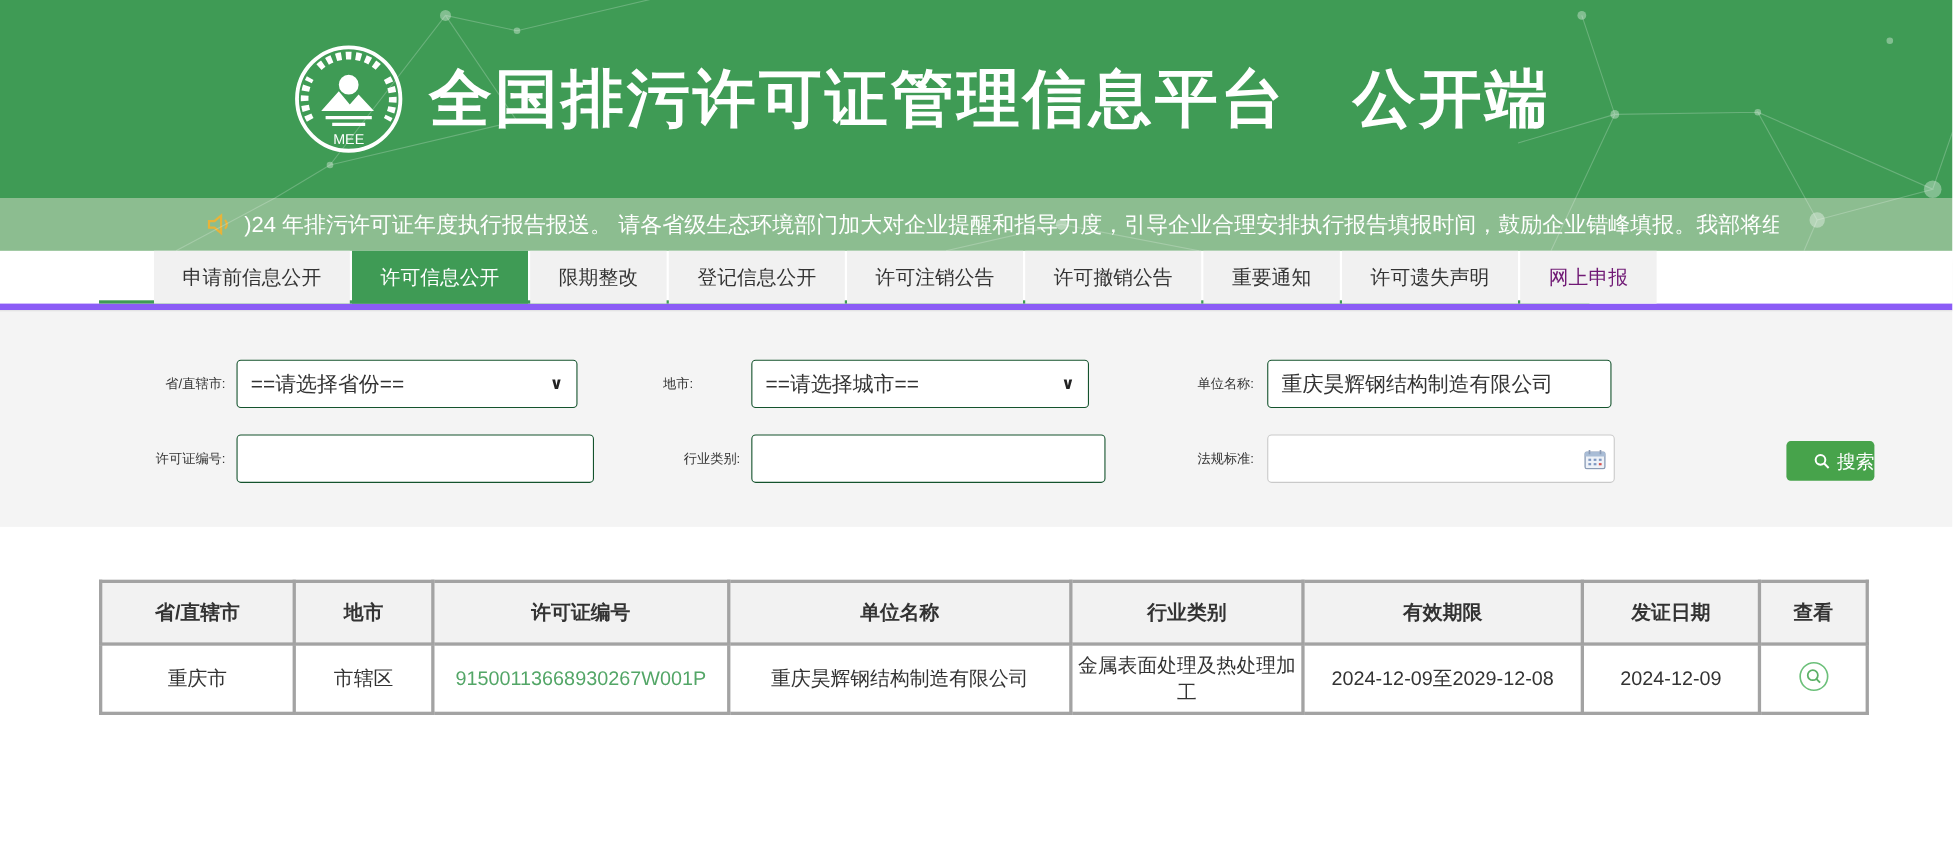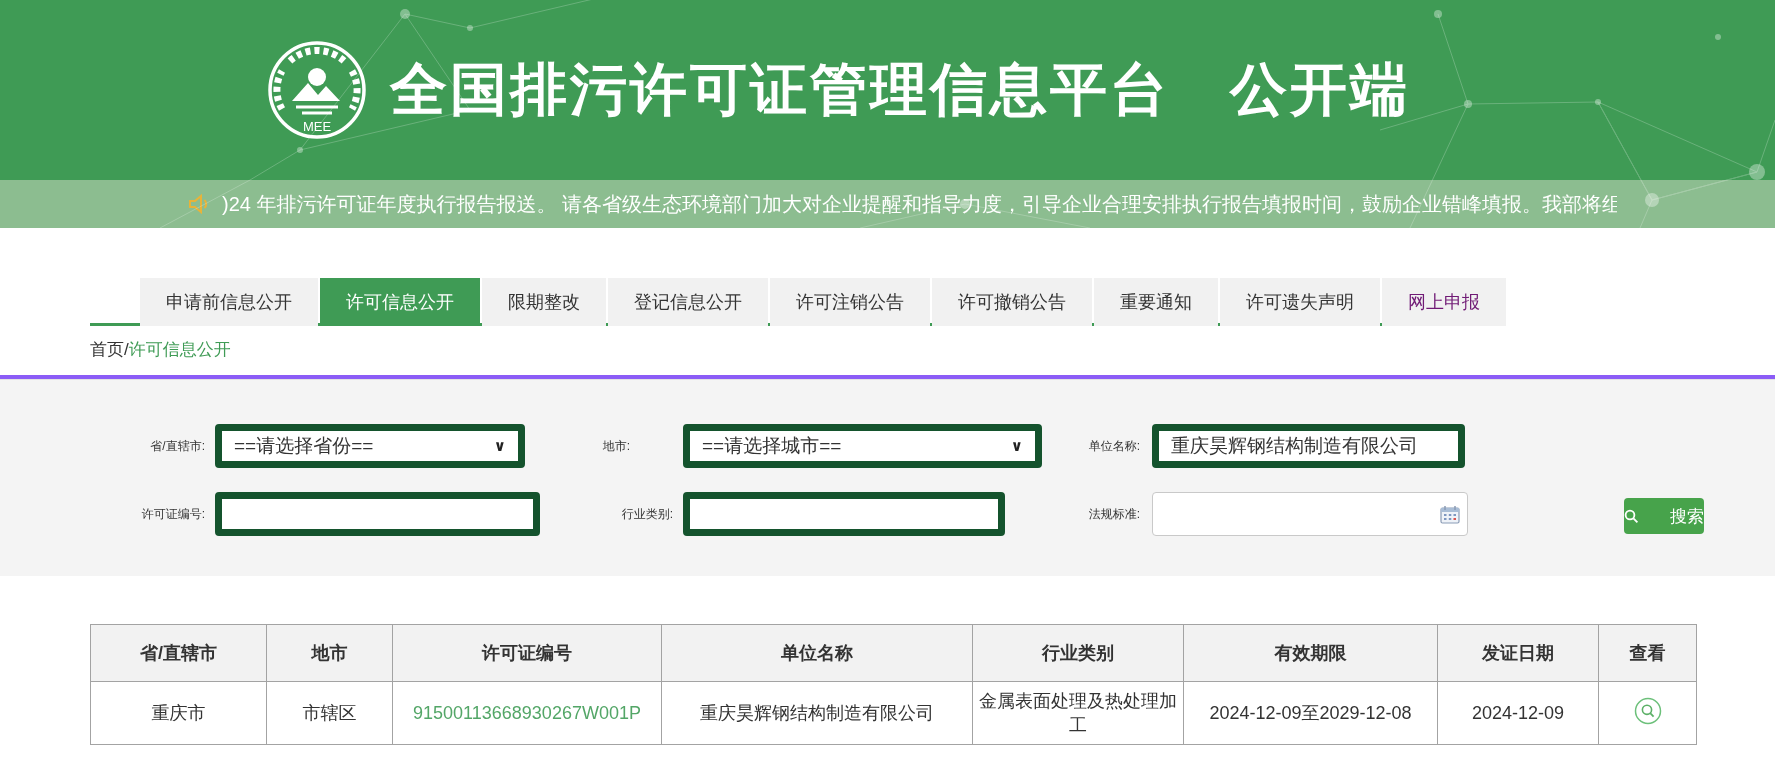--- a/index.html
+++ b/index.html
@@ -20,61 +20,61 @@
 
   
   .notice-bar {
     position: relative; height: 48px; background: #8cbd90;
     display: flex; align-items: center; padding-left: 188px; overflow: hidden;
   }
   .speaker-icon { width: 24px; height: 22px; flex: 0 0 auto; margin-right: 10px; }
   .notice-text { color: #fff; font-size: 20px; white-space: nowrap; overflow: hidden; width: 1395px; }
 
   
-  .tabs-section { background: #fff; padding-top: 50px; border-bottom: 4px solid #8b5cf6;
+  .tabs-section { background: #fff; border-bottom: 6px solid #8b5cf6;
     box-shadow: 0 4px 6px -4px rgba(0,0,0,0.18); }
   .tabs-strip { position: relative; margin-left: 90px; width: 1610px; }
   .tabs-row { display: flex; padding-left: 50px; position: relative; z-index: 2; }
   .tab {
     height: 48px; line-height: 48px; padding: 0 26px; margin-right: 2px;
     background: #f1f1f1; color: #333; font-size: 18px; cursor: pointer; white-space: nowrap;
   }
   .tab.active { background: #3f9b55; color: #fff; }
   .tab.highlight { color: #701a75; }
   .tabs-underline { position: absolute; left: 0; bottom: 0; width: 1355px; height: 3px; background: #3f9b55; z-index: 1; }
   .breadcrumb { margin: 12px 0 14px 90px; font-size: 17px; color: #333; }
   .breadcrumb .crumb-current { color: #3f9b55; }
 
   
   .filter-panel {
     position: relative; height: 197px; background: #f4f4f4;
     border-top: 1px solid #e2e2e2;
   }
   .f-label { position: absolute; height: 44px; line-height: 44px; font-size: 12px; color: #333; text-align: right; }
   .f-select, .f-input {
-    position: absolute; height: 44px; background: #fff; border: 7px solid #14532d; border-radius: 4px;
+    position: absolute; height: 44px; background: #fff; border: 1px solid #14532d; border-radius: 4px;
     font-size: 19px; color: #333; padding: 0 12px;
     font-family: "Liberation Sans", "DejaVu Sans", sans-serif;
   }
   .f-select { display: flex; align-items: center; justify-content: space-between; cursor: pointer; }
   .f-select .chev { font-size: 15px; font-weight: bold; color: #222; }
   input.f-input { outline: none; }
   .date-wrap { position: absolute; }
   .date-wrap input { width: 100%; height: 44px; border: 1px solid #c9c9c9; border-radius: 4px; font-size: 19px; padding: 0 36px 0 12px; outline: none; }
   .cal-icon { position: absolute; right: 8px; top: 13px; width: 20px; height: 19px; cursor: pointer; }
   .search-btn {
     position: absolute; left: 1624px; top: 118px; width: 80px; height: 36px;
     background: #47a34b; color: #fff; border: none; border-radius: 4px; font-size: 17px;
-    display: flex; align-items: center; justify-content: space-between; gap: 6px; cursor: pointer;
+    display: flex; align-items: center; justify-content: flex-end; gap: 6px; cursor: pointer;
     font-family: "Liberation Sans", "DejaVu Sans", sans-serif;
   }
 
   
   .results { margin: 48px 0 0 90px; width: 1606px; border-collapse: collapse; table-layout: fixed; }
-  .results th, .results td { border: 1px solid #a3a3a3; text-align: center; font-size: 18px; color: #333; }
+  .results th, .results td { border: 3px solid #a3a3a3; text-align: center; font-size: 18px; color: #333; }
   .results th { background: #f2f2f2; font-weight: bold; height: 57px; }
   .results td { background: #fff; height: 63px; }
   .permit-link { color: #53a667; text-decoration: none; cursor: pointer; }
   .view-btn { display: inline-block; width: 28px; height: 28px; cursor: pointer; }
 </style>
 </head>
 <body>
 
 <div class="page">
 
@@ -134,35 +134,32 @@
         <div class="tab">限期整改</div>
         <div class="tab">登记信息公开</div>
         <div class="tab">许可注销公告</div>
         <div class="tab">许可撤销公告</div>
         <div class="tab">重要通知</div>
         <div class="tab">许可遗失声明</div>
         <div class="tab highlight">网上申报</div>
       </div>
       <div class="tabs-underline"></div>
     </div>
-    <div class="breadcrumb">
-      <span class="crumb-home">首页</span><span>/</span><span class="crumb-current">许可信息公开</span>
-    </div>
   </div>
 
   <div class="filter-panel">
 
     <div class="f-label" style="left:60px; top:44px; width:145px;">省/直辖市:</div>
     <div class="f-select" style="left:215px; top:44px; width:310px;">
       <span>==请选择省份==</span>
       <span class="chev">∨</span>
     </div>
 
     <div class="f-label" style="left:560px; top:44px; width:113px;text-align:center;">地市:</div>
-    <div class="f-select" style="left:683px; top:44px; width:359px;text-align:center;">
+    <div class="f-select" style="left:683px; top:44px; width:307px;text-align:center;">
       <span>==请选择城市==</span>
       <span class="chev">∨</span>
     </div>
 
     <div class="f-label" style="left:1030px; top:44px; width:110px;">单位名称:</div>
     <input class="f-input" style="left: 1152px; top: 44px; width: 313px;" type="text" value="重庆昊辉钢结构制造有限公司">
 
     <div class="f-label" style="left:60px; top:112px; width:145px;">许可证编号:</div>
     <input class="f-input" style="left: 215px; top: 112px; width: 325px;" type="text" value="">
 

